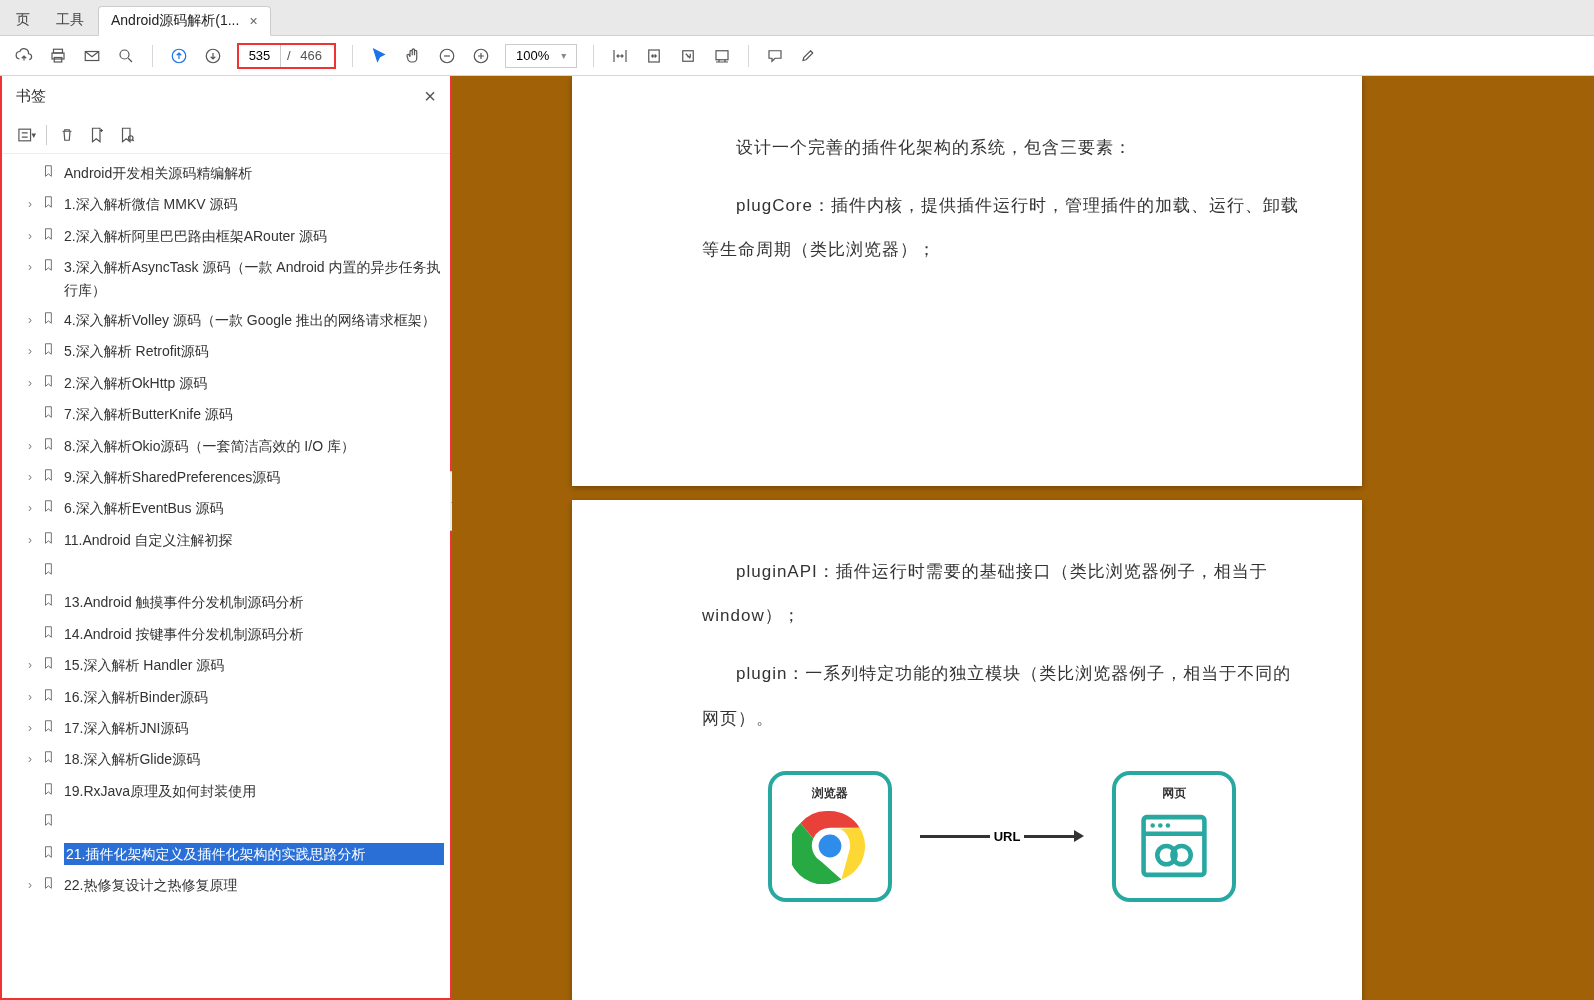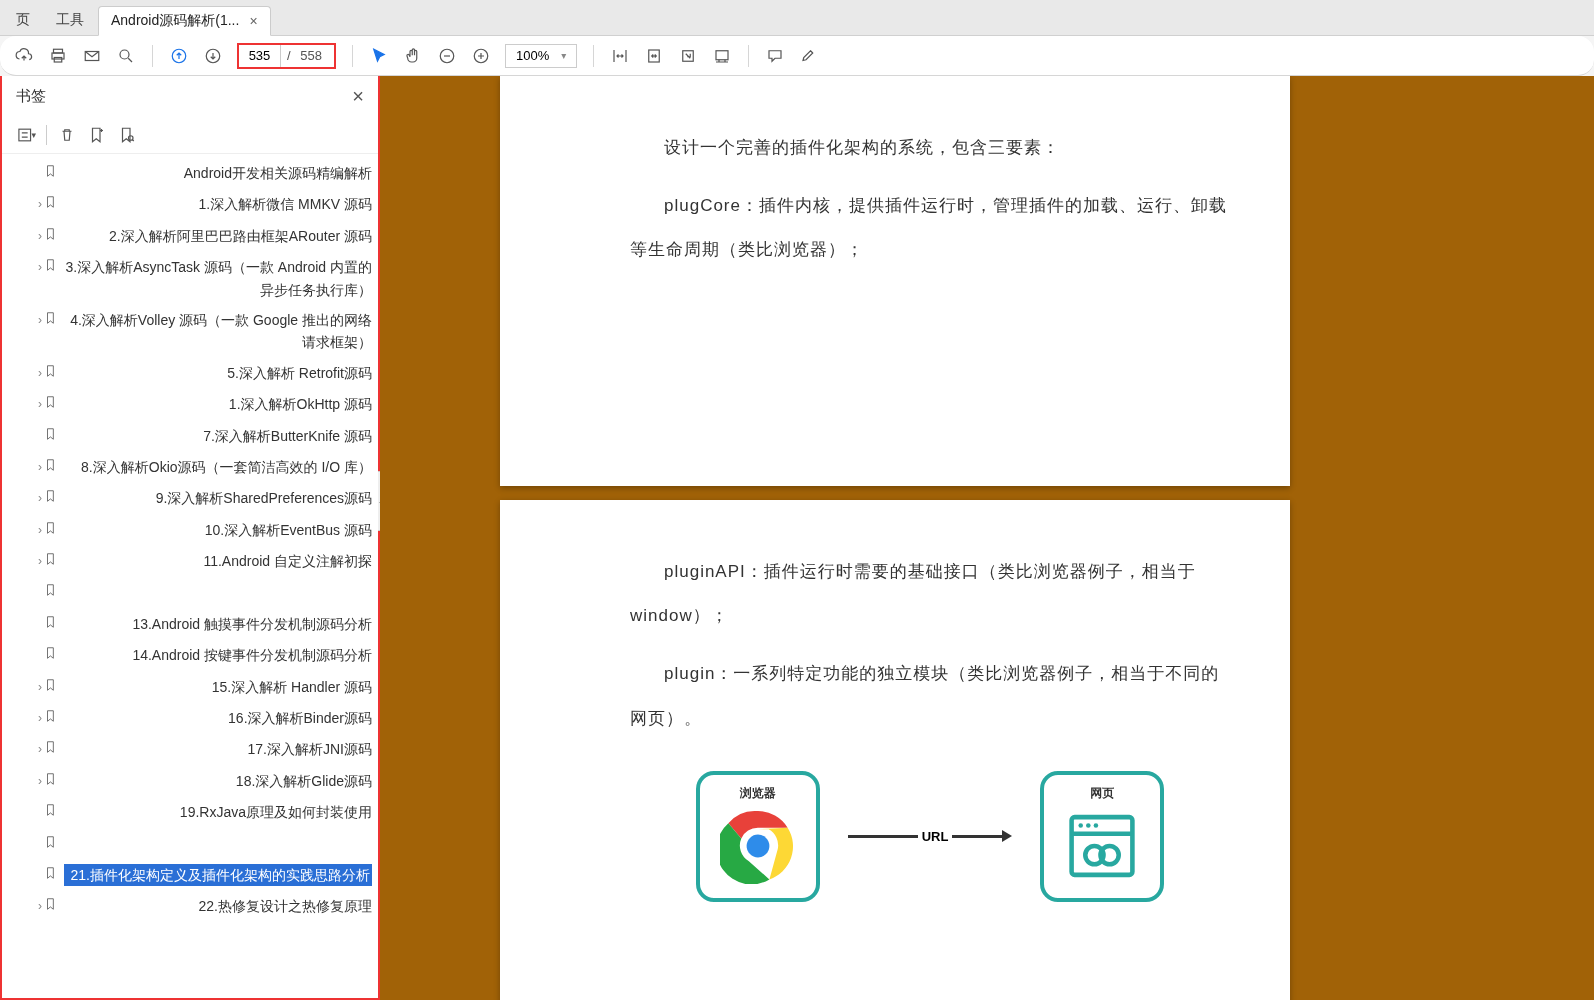--- a/index.html
+++ b/index.html
@@ -2,34 +2,34 @@
 <html><head>
 <meta charset="utf-8">
 <style>
   * { box-sizing: border-box; margin: 0; padding: 0; font-family: "Microsoft YaHei", "PingFang SC", sans-serif; }
   body { width:1594px; height:1000px; overflow:hidden; background:#f5f5f5; }
   .tabbar { height:36px; background:#e9e9e9; border-bottom:1px solid #d0d0d0; display:flex; align-items:flex-end; padding-left:4px; }
   .tab { height:30px; padding:0 12px; display:flex; align-items:center; font-size:14px; color:#444; margin-right:2px; border-top-left-radius:4px; border-top-right-radius:4px; cursor:pointer; }
   .tab.inactive { background:transparent; }
   .tab.active { background:#fff; border:1px solid #ccc; border-bottom:1px solid #fff; position:relative; top:1px; color:#222; }
   .tab .close { margin-left:10px; font-size:14px; color:#666; }
-  .toolbar { height:40px; background:#fff; border-bottom:1px solid #d6d6d6; display:flex; align-items:center; padding:0 14px; gap:14px;border-radius:16px; }
+  .toolbar { height:40px; background:#fff; border-bottom:1px solid #d6d6d6; display:flex; align-items:center; padding:0 14px; gap:14px; }
   .toolbar .sep { width:1px; height:22px; background:#d6d6d6; margin:0 2px; }
   .tool-icon { width:20px; height:20px; display:inline-flex; align-items:center; justify-content:center; cursor:pointer; color:#555; }
   .tool-icon svg { width:18px; height:18px; stroke:#555; stroke-width:1.6; fill:none; }
   .tool-icon.blue svg { stroke:#1a73e8; }
   .page-box { display:flex; align-items:center; border:2px solid #e33; height:26px; font-size:13px; }
   .page-box input { width:42px; border:none; text-align:center; font-size:13px; outline:none; border-right:1px solid #ccc; height:100%; }
   .page-box span { padding:0 6px; color:#555; }
   .zoom-box { display:flex; align-items:center; border:1px solid #ccc; height:24px; font-size:13px; padding:0 4px;justify-content:center; }
   .zoom-box span { padding:0 6px; }
   .zoom-box .caret { font-size:10px; color:#888; }
 
   .main { display:flex; height:calc(1000px - 76px); }
-  .sidebar { width:380px; background:#fff; border:2px solid #e33; border-top:none; position:relative; display:flex; flex-direction:column;text-align:right; }
+  .sidebar { width:452px; background:#fff; border:2px solid #e33; border-top:none; position:relative; display:flex; flex-direction:column; }
   .sidebar-header { height:40px; display:flex; align-items:center; justify-content:space-between; padding:0 14px; font-size:15px; color:#333; border-top:1px solid #d6d6d6; }
   .sidebar-header .x { font-size:20px; color:#555; cursor:pointer; font-weight:300; }
   .sidebar-tools { height:38px; display:flex; align-items:center; gap:10px; padding:0 14px; border-bottom:1px solid #eee; }
   .sidebar-tools .sep { width:1px; height:20px; background:#ccc; }
   .tree { flex:1; overflow:hidden; padding:4px 0; font-size:14px; color:#333; }
   .tree-item { display:flex; align-items:flex-start; padding:4px 6px 4px 12px; line-height:1.6; }
   .tree-item .chevron { width:14px; flex-shrink:0; color:#888; font-size:12px; margin-top:2px;}
   .tree-item .bk { width:16px; flex-shrink:0; margin-right:6px; margin-top:1px; }
   .tree-item .bk svg { width:14px; height:16px; stroke:#555; stroke-width:1.4; fill:none; }
   .tree-item .lbl { flex:1; }
@@ -99,21 +99,21 @@
       </svg>
     </span>
   <span class="tool-icon">
       <svg viewBox="0 0 24 24">
         <circle cx="12" cy="12" r="9"></circle>
         <path d="M12 8v8m-3-3 3 3 3-3"></path>
       </svg>
     </span>
   <div class="page-box">
     <input value="535" style="">
-    <span>/ <span>558</span></span>
+    <span>/ <span>466</span></span>
   </div>
   <span class="sep"></span>
   <span class="tool-icon blue">
       <svg viewBox="0 0 24 24">
         <path d="M5 3l5 16 3-6 6-3z" fill="#1a73e8" stroke="#1a73e8"></path>
       </svg>
     </span>
   <span class="tool-icon">
       <svg viewBox="0 0 24 24">
         <path d="M8 13V6a1.5 1.5 0 1 1 3 0v5V4a1.5 1.5 0 1 1 3 0v7V6a1.5 1.5 0 1 1 3 0v9a5 5 0 0 1-5 5h-2a5 5 0 0 1-5-5l-1-3a1.5 1.5 0 1 1 3-1z"></path>
@@ -248,21 +248,21 @@
           <span class="bk"><svg viewBox="0 0 24 24">
               <path d="M6 3h10v18l-5-4-5 4z"></path>
             </svg></span>
           <span class="lbl">5.深入解析 Retrofit源码</span>
         </div>
         <div class="tree-item child">
           <span class="chevron">›</span>
           <span class="bk"><svg viewBox="0 0 24 24">
               <path d="M6 3h10v18l-5-4-5 4z"></path>
             </svg></span>
-          <span class="lbl">1.深入解析OkHttp 源码</span>
+          <span class="lbl">2.深入解析OkHttp 源码</span>
         </div>
         <div class="tree-item child">
           <span class="chevron"></span>
           <span class="bk"><svg viewBox="0 0 24 24">
               <path d="M6 3h10v18l-5-4-5 4z"></path>
             </svg></span>
           <span class="lbl">7.深入解析ButterKnife 源码</span>
         </div>
         <div class="tree-item child">
           <span class="chevron">›</span>
@@ -276,21 +276,21 @@
           <span class="bk"><svg viewBox="0 0 24 24">
               <path d="M6 3h10v18l-5-4-5 4z"></path>
             </svg></span>
           <span class="lbl">9.深入解析SharedPreferences源码</span>
         </div>
         <div class="tree-item child">
           <span class="chevron">›</span>
           <span class="bk"><svg viewBox="0 0 24 24">
               <path d="M6 3h10v18l-5-4-5 4z"></path>
             </svg></span>
-          <span class="lbl">10.深入解析EventBus 源码</span>
+          <span class="lbl">6.深入解析EventBus 源码</span>
         </div>
         <div class="tree-item child">
           <span class="chevron">›</span>
           <span class="bk"><svg viewBox="0 0 24 24">
               <path d="M6 3h10v18l-5-4-5 4z"></path>
             </svg></span>
           <span class="lbl">11.Android 自定义注解初探</span>
         </div>
         <div class="tree-item child">
           <span class="chevron"></span>

